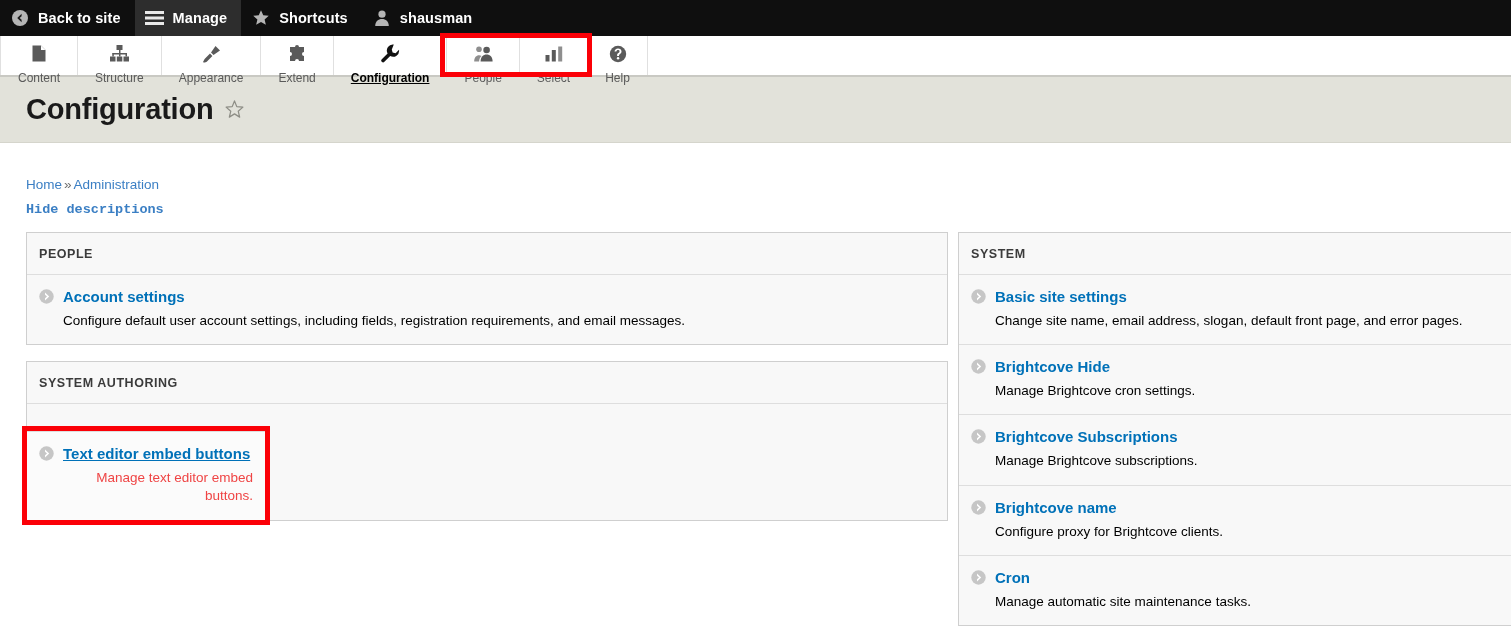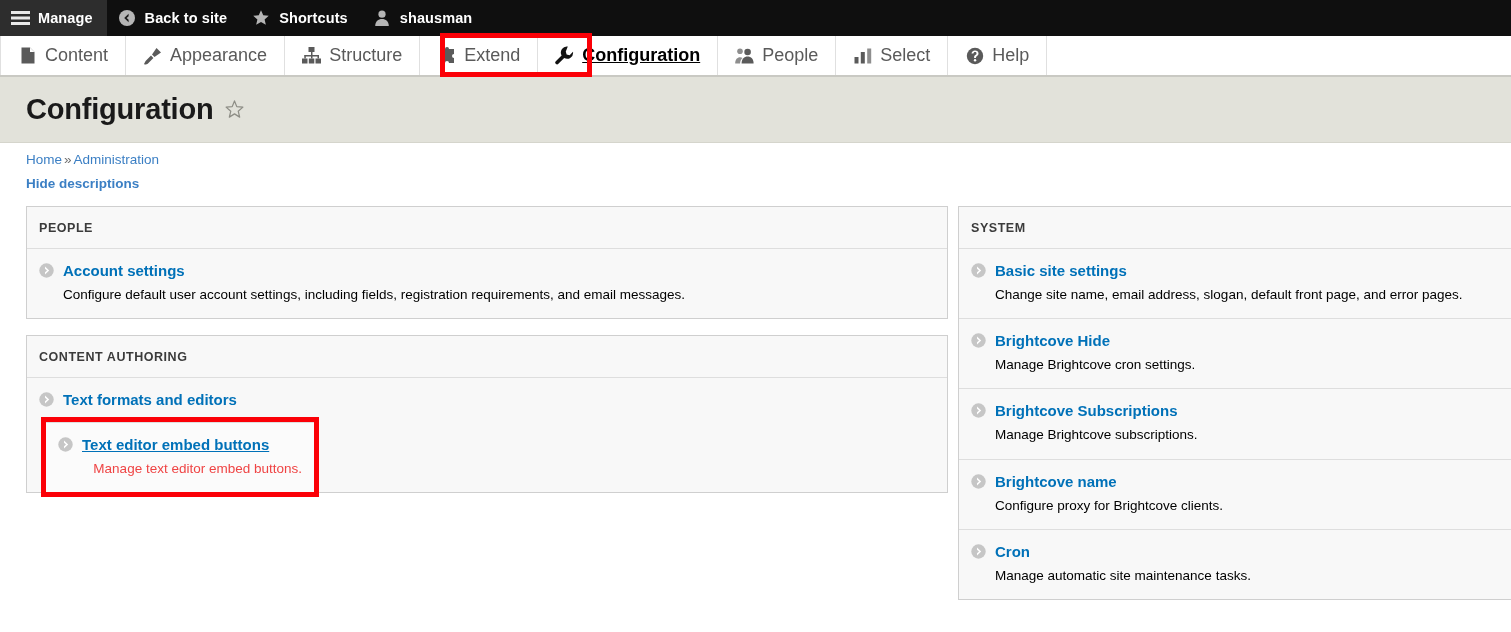--- a/index.html
+++ b/index.html
@@ -40,25 +40,26 @@
     border-bottom: 2px solid #c9c9c3;
     display: flex;
     align-items: stretch;
     position: relative;
   }
   .tab {
     display: flex;
     align-items: center;
     gap: 8px;
     padding: 8px 17px;
-    font-size: 18px;
+    font-size: 12px;
     color: #5a5a5a;
     border-right: 1px solid #e0e0e0;
     white-space: nowrap;
     position: relative;
+    flex-direction: column;
   }
   .tab:first-child { border-left: 1px solid #e0e0e0; }
   .tab.current { color: #000000; font-weight: bold; }
   .tab.current .tab-label { text-decoration: underline; }
   .tab-ico { display: flex; align-items: center; justify-content: center; width: 19px; height: 19px; flex: 0 0 19px; }
 
   
   .annot-ring {
     position: absolute;
     border: 5px solid #fb0007;
@@ -82,28 +83,29 @@
     color: #1a1a1a;
     letter-spacing: -.2px;
   }
   .star-ico { display: flex; align-items: center; }
 
   
   .crumbs {
     padding: 9px 26px 0 26px;
     font-size: 13.5px;
     color: #3b7fc4;
+    margin-top: 25px;
   }
   .crumbs a { color: #3b7fc4; text-decoration: none; }
   .crumb-sep { color: #6e6e6e; padding: 0 2px; }
   .hide-desc {
     padding: 9px 26px 0 26px;
     font-size: 13.5px;
   }
-  .hide-desc a { color: #3b7fc4; text-decoration: none; font-weight: bold; }
+  .hide-desc a { color: #3b7fc4; text-decoration: none; font-weight: bold; font-family: Liberation Mono, monospace; }
 
   
   .cols {
     display: flex;
     gap: 10px;
     padding: 15px 0 0 26px;
     align-items: flex-start;
   }
   .col-left { width: 922px; flex: 0 0 922px; }
   .col-right { width: 900px; flex: 0 0 900px; }
@@ -153,43 +155,43 @@
     background: #fbfbfb;
     z-index: 5;
   }
   .entry.annotated .entry-desc { color: #ef4444; text-align: right; }
 </style>
 </head>
 <body>
 
 <div class="toolbar-top">
 
+  <div class="tt-item">
+    <span class="tt-icon">
+      <svg width="18" height="18" viewBox="0 0 18 18">
+          <circle cx="9" cy="9" r="8" fill="#b5b5b5"></circle>
+          <path d="M10.6 4.8 L6.2 9 L10.6 13.2 L10.6 10.8 L8.7 9 L10.6 7.2 Z" fill="#1c1c1c"></path>
+        </svg>
+    </span>
+    <span>Back to site</span>
+  </div>
+
   <div class="tt-item active">
     <span class="tt-icon">
       <svg width="19" height="16" viewBox="0 0 19 16">
           <rect x="0" y="1" width="19" height="3" fill="#e9e9e9"></rect>
           <rect x="0" y="6.5" width="19" height="3" fill="#e9e9e9"></rect>
           <rect x="0" y="12" width="19" height="3" fill="#e9e9e9"></rect>
         </svg>
     </span>
     <span>Manage</span>
   </div>
 
   <div class="tt-item">
     <span class="tt-icon">
-      <svg width="18" height="18" viewBox="0 0 18 18">
-          <circle cx="9" cy="9" r="8" fill="#b5b5b5"></circle>
-          <path d="M10.6 4.8 L6.2 9 L10.6 13.2 L10.6 10.8 L8.7 9 L10.6 7.2 Z" fill="#1c1c1c"></path>
-        </svg>
-    </span>
-    <span>Back to site</span>
-  </div>
-
-  <div class="tt-item">
-    <span class="tt-icon">
       <svg width="18" height="18" viewBox="0 0 20 20">
           <path d="M10 1.4 L12.5 7 L18.6 7.6 L14 11.6 L15.4 17.6 L10 14.4 L4.6 17.6 L6 11.6 L1.4 7.6 L7.5 7 Z" fill="#b5b5b5"></path>
         </svg>
     </span>
     <span>Shortcuts</span>
   </div>
 
   <div class="tt-item">
     <span class="tt-icon">
       <svg width="18" height="18" viewBox="0 0 18 18">
@@ -205,30 +207,20 @@
 <div class="toolbar-tabs">
 
   <div class="tab">
     <span class="tab-ico">
       <svg width="16" height="17" viewBox="0 0 16 17">
           <path d="M1.5 0.5 H10 L14.5 5 V16.5 H1.5 Z" fill="#5a5a5a"></path>
           <path d="M10 0.5 L14.5 5 H10 Z" fill="#ffffff"></path>
         </svg>
     </span>
     <span class="tab-label">Content</span>
-  </div>
-
-  <div class="tab">
-    <span class="tab-ico">
-      <svg width="19" height="18" viewBox="0 0 19 18">
-          <path d="M13.5 1 L18 5.5 L11.5 10 L9 7.5 Z" fill="#5a5a5a"></path>
-          <path d="M8 8.6 L10.4 11 L5 16.4 C3.6 17.8 0.9 17.3 0.9 17.3 C0.9 17.3 2 15 2.6 14 Z" fill="#5a5a5a"></path>
-        </svg>
-    </span>
-    <span class="tab-label">Appearance</span>
   </div>
 
   <div class="tab">
     <span class="tab-ico">
       <svg width="19" height="17" viewBox="0 0 19 17">
           <rect x="6.5" y="0" width="6" height="5" fill="#5a5a5a"></rect>
           <rect x="0" y="11.5" width="5.5" height="5" fill="#5a5a5a"></rect>
           <rect x="6.8" y="11.5" width="5.5" height="5" fill="#5a5a5a"></rect>
           <rect x="13.5" y="11.5" width="5.5" height="5" fill="#5a5a5a"></rect>
           <rect x="9" y="5" width="1.5" height="3" fill="#5a5a5a"></rect>
@@ -236,20 +228,30 @@
           <rect x="2.3" y="8" width="1.5" height="3.5" fill="#5a5a5a"></rect>
           <rect x="9" y="8" width="1.5" height="3.5" fill="#5a5a5a"></rect>
           <rect x="15.5" y="8" width="1.5" height="3.5" fill="#5a5a5a"></rect>
         </svg>
     </span>
     <span class="tab-label">Structure</span>
   </div>
 
   <div class="tab">
     <span class="tab-ico">
+      <svg width="19" height="18" viewBox="0 0 19 18">
+          <path d="M13.5 1 L18 5.5 L11.5 10 L9 7.5 Z" fill="#5a5a5a"></path>
+          <path d="M8 8.6 L10.4 11 L5 16.4 C3.6 17.8 0.9 17.3 0.9 17.3 C0.9 17.3 2 15 2.6 14 Z" fill="#5a5a5a"></path>
+        </svg>
+    </span>
+    <span class="tab-label">Appearance</span>
+  </div>
+
+  <div class="tab">
+    <span class="tab-ico">
       <svg width="18" height="18" viewBox="0 0 18 18">
           <path d="M2 2 H7 A2 2 0 0 1 11 2 H16 V7 A2 2 0 0 0 16 11 V16 H11 A2 2 0 0 0 7 16 H2 V11 A2 2 0 0 0 2 7 Z" fill="#5a5a5a"></path>
         </svg>
     </span>
     <span class="tab-label">Extend</span>
   </div>
 
   <div class="tab current">
     <span class="tab-ico">
       <svg width="19" height="19" viewBox="0 0 19 19">
@@ -330,37 +332,28 @@
                 </svg>
             </span>
             <a href="#" class="etxt">Account settings</a>
           </div>
           <div class="entry-desc">Configure default user account settings, including fields, registration requirements, and email messages.</div>
         </div>
       </div>
     </div>
 
     <div class="panel">
-      <div class="panel-head">CONTENT AUTHORING</div>
+      <div class="panel-head">SYSTEM AUTHORING</div>
       <div class="panel-body">
 
 
         <div class="entry">
-          <div class="entry-title">
-            <span class="arrow-ico">
-              <svg width="15" height="15" viewBox="0 0 15 15">
-                  <circle cx="7.5" cy="7.5" r="7.2" fill="#c6c6c6"></circle>
-                  <path d="M6 3.6 L10.2 7.5 L6 11.4 L6 9.3 L8 7.5 L6 5.7 Z" fill="#ffffff"></path>
-                </svg>
-            </span>
-            <a href="#" class="etxt">Text formats and editors</a>
-          </div>
-        </div>
-
-        <div class="entry hovered annotated" style="width:268px;margin-left:19px;">
+        </div>
+
+        <div class="entry hovered annotated" style="width:238px;">
           <div class="entry-title">
             <span class="arrow-ico">
               <svg width="15" height="15" viewBox="0 0 15 15">
                   <circle cx="7.5" cy="7.5" r="7.2" fill="#c6c6c6"></circle>
                   <path d="M6 3.6 L10.2 7.5 L6 11.4 L6 9.3 L8 7.5 L6 5.7 Z" fill="#ffffff"></path>
                 </svg>
             </span>
             <a href="#" class="etxt">Text editor embed buttons</a>
           </div>
           <div class="entry-desc">Manage text editor embed buttons.</div>

